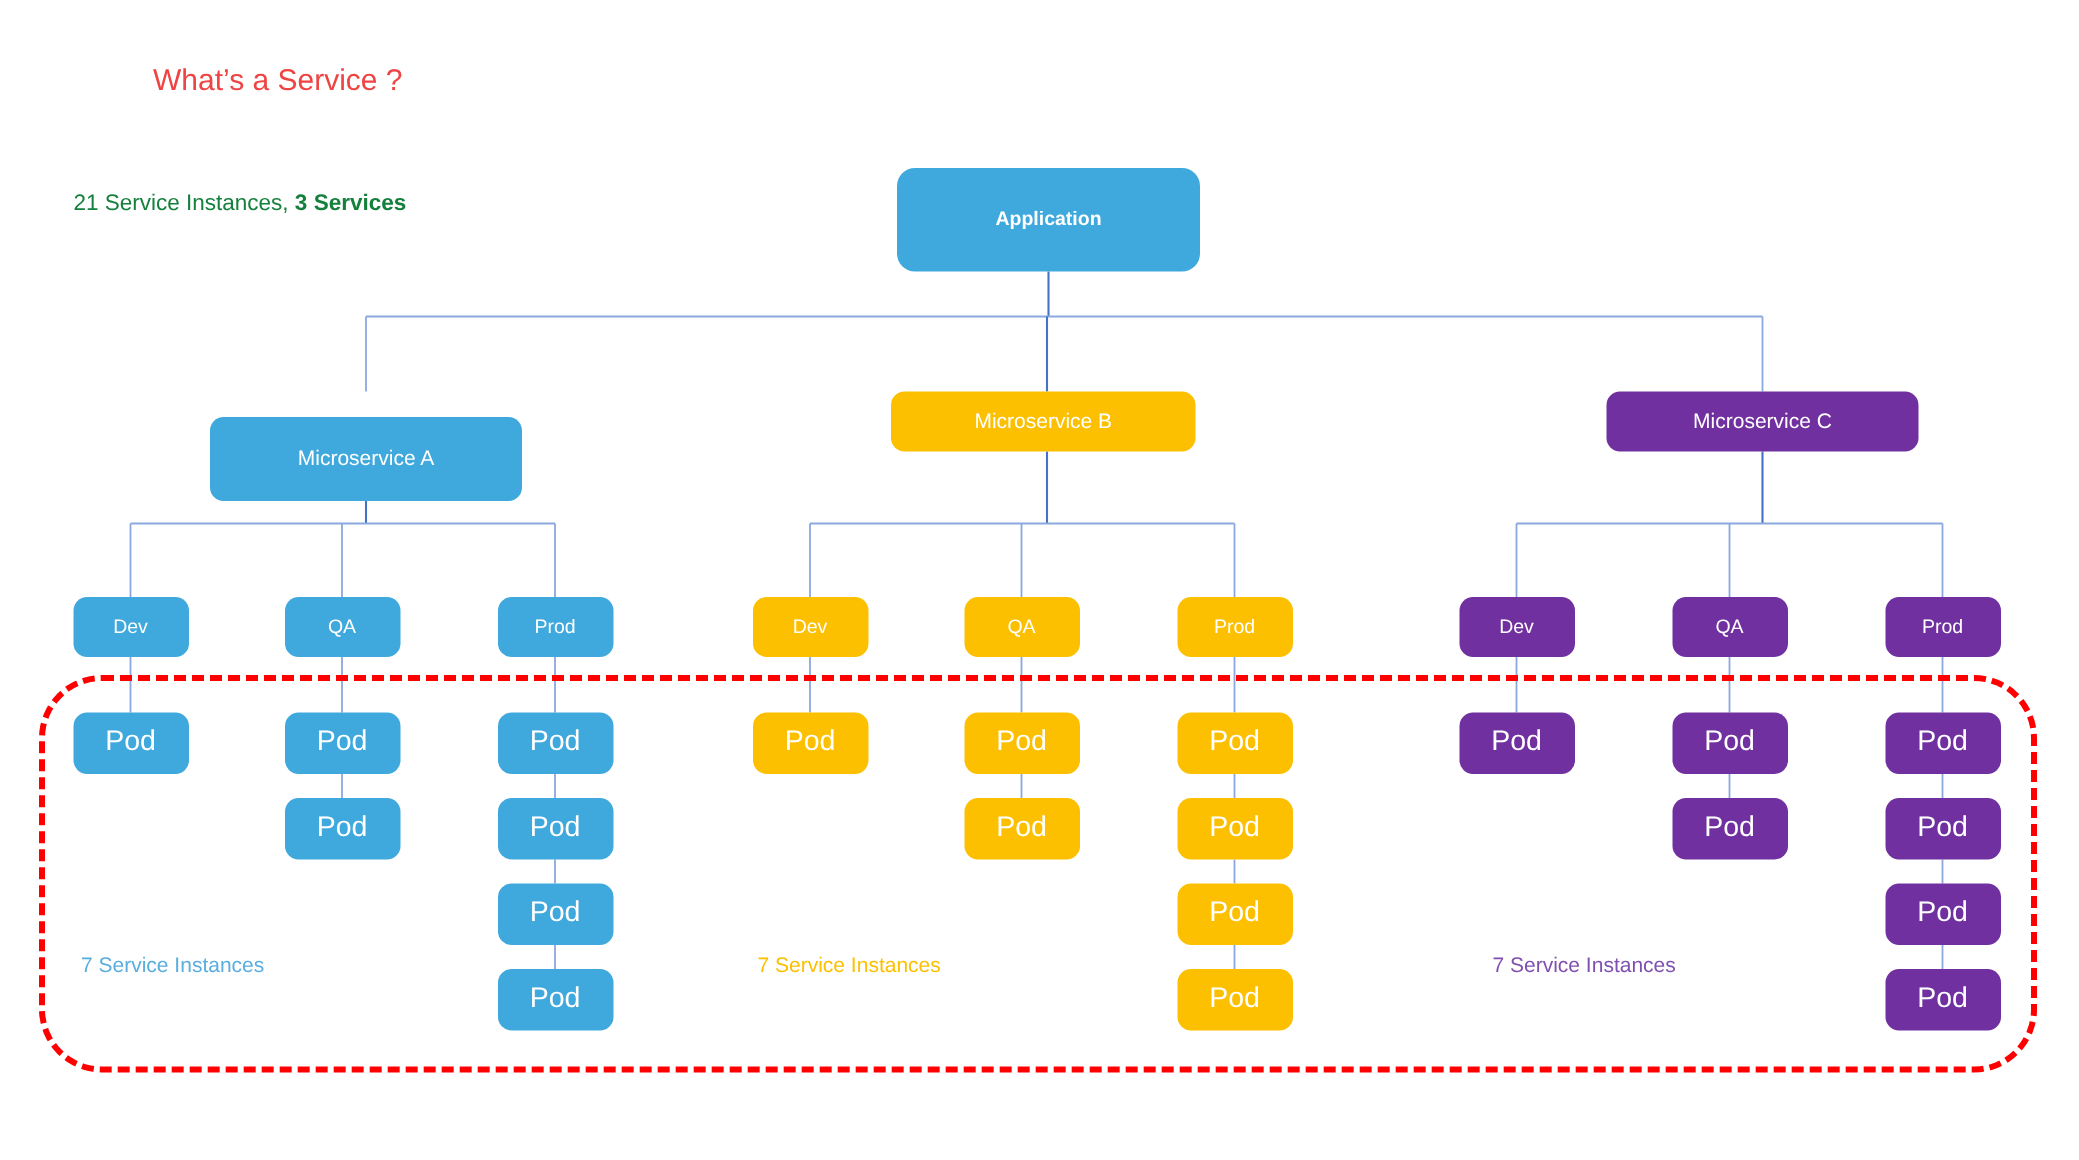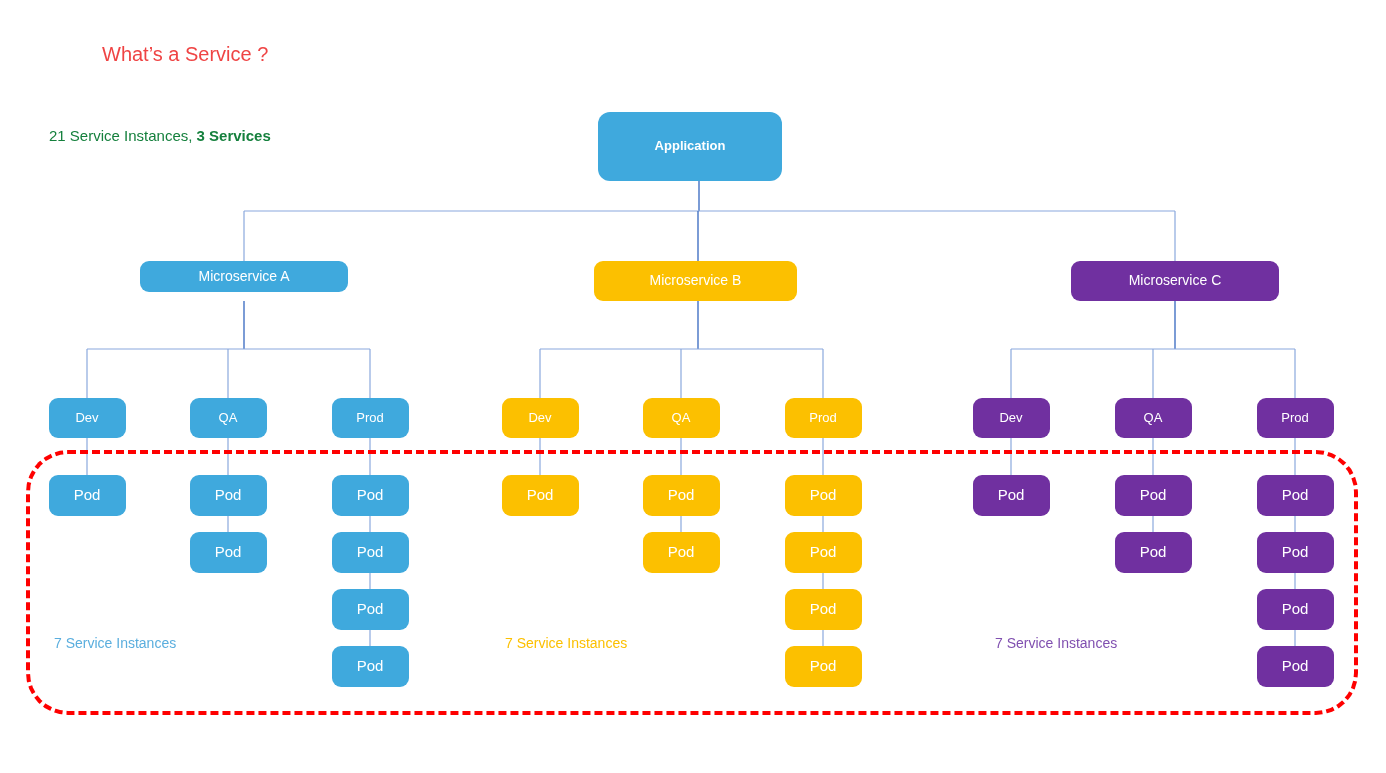--- a/index.html
+++ b/index.html
@@ -64,21 +64,21 @@
     font-size: 14px;
     font-weight: 400;
   }
   .node-env {
     border-radius: 9px;
     font-size: 13px;
     font-weight: 400;
   }
   .node-pod {
     border-radius: 9px;
-    font-size: 15px;
+    font-size: 19px;
     font-weight: 400;
   }
 
   
   .page-title {
     position: absolute;
     left: 102px;
     top: 43px;
     font-size: 20px;
     color: #ef4444;
@@ -152,24 +152,24 @@
 
   <div class="highlight-region"></div>
 
   <div class="page-title">What’s a Service ?</div>
 
   <div class="count-note">
     <span>21 Service Instances, </span><b>3 Services</b>
   </div>
 
   <div id="nodes">
-      <div class="node node-app" style="left: 598px; top: 112px; width: 184px; height: 69px; background: rgb(63, 169, 221);">
+      <div class="node node-app" style="left: 598px; top: 112px; width: 202px; height: 69px; background: rgb(63, 169, 221);">
         <span>Application</span>
       </div>
-      <div class="node node-service" style="left: 140px; top: 261px; width: 208px; height: 31px; background: rgb(63, 169, 221);">
+      <div class="node node-service" style="left: 140px; top: 278px; width: 208px; height: 56px; background: rgb(63, 169, 221);">
         <span>Microservice A</span>
       </div>
       <div class="node node-env" style="left: 48.5px; top: 398px; width: 77px; height: 40px; background: rgb(63, 169, 221);">
         <span>Dev</span>
       </div>
       <div class="node node-pod" style="left: 48.5px; top: 475px; width: 77px; height: 41px; background: rgb(63, 169, 221);">
         <span>Pod</span>
       </div>
       <div class="node node-env" style="left: 189.5px; top: 398px; width: 77px; height: 40px; background: rgb(63, 169, 221);">
         <span>QA</span>

